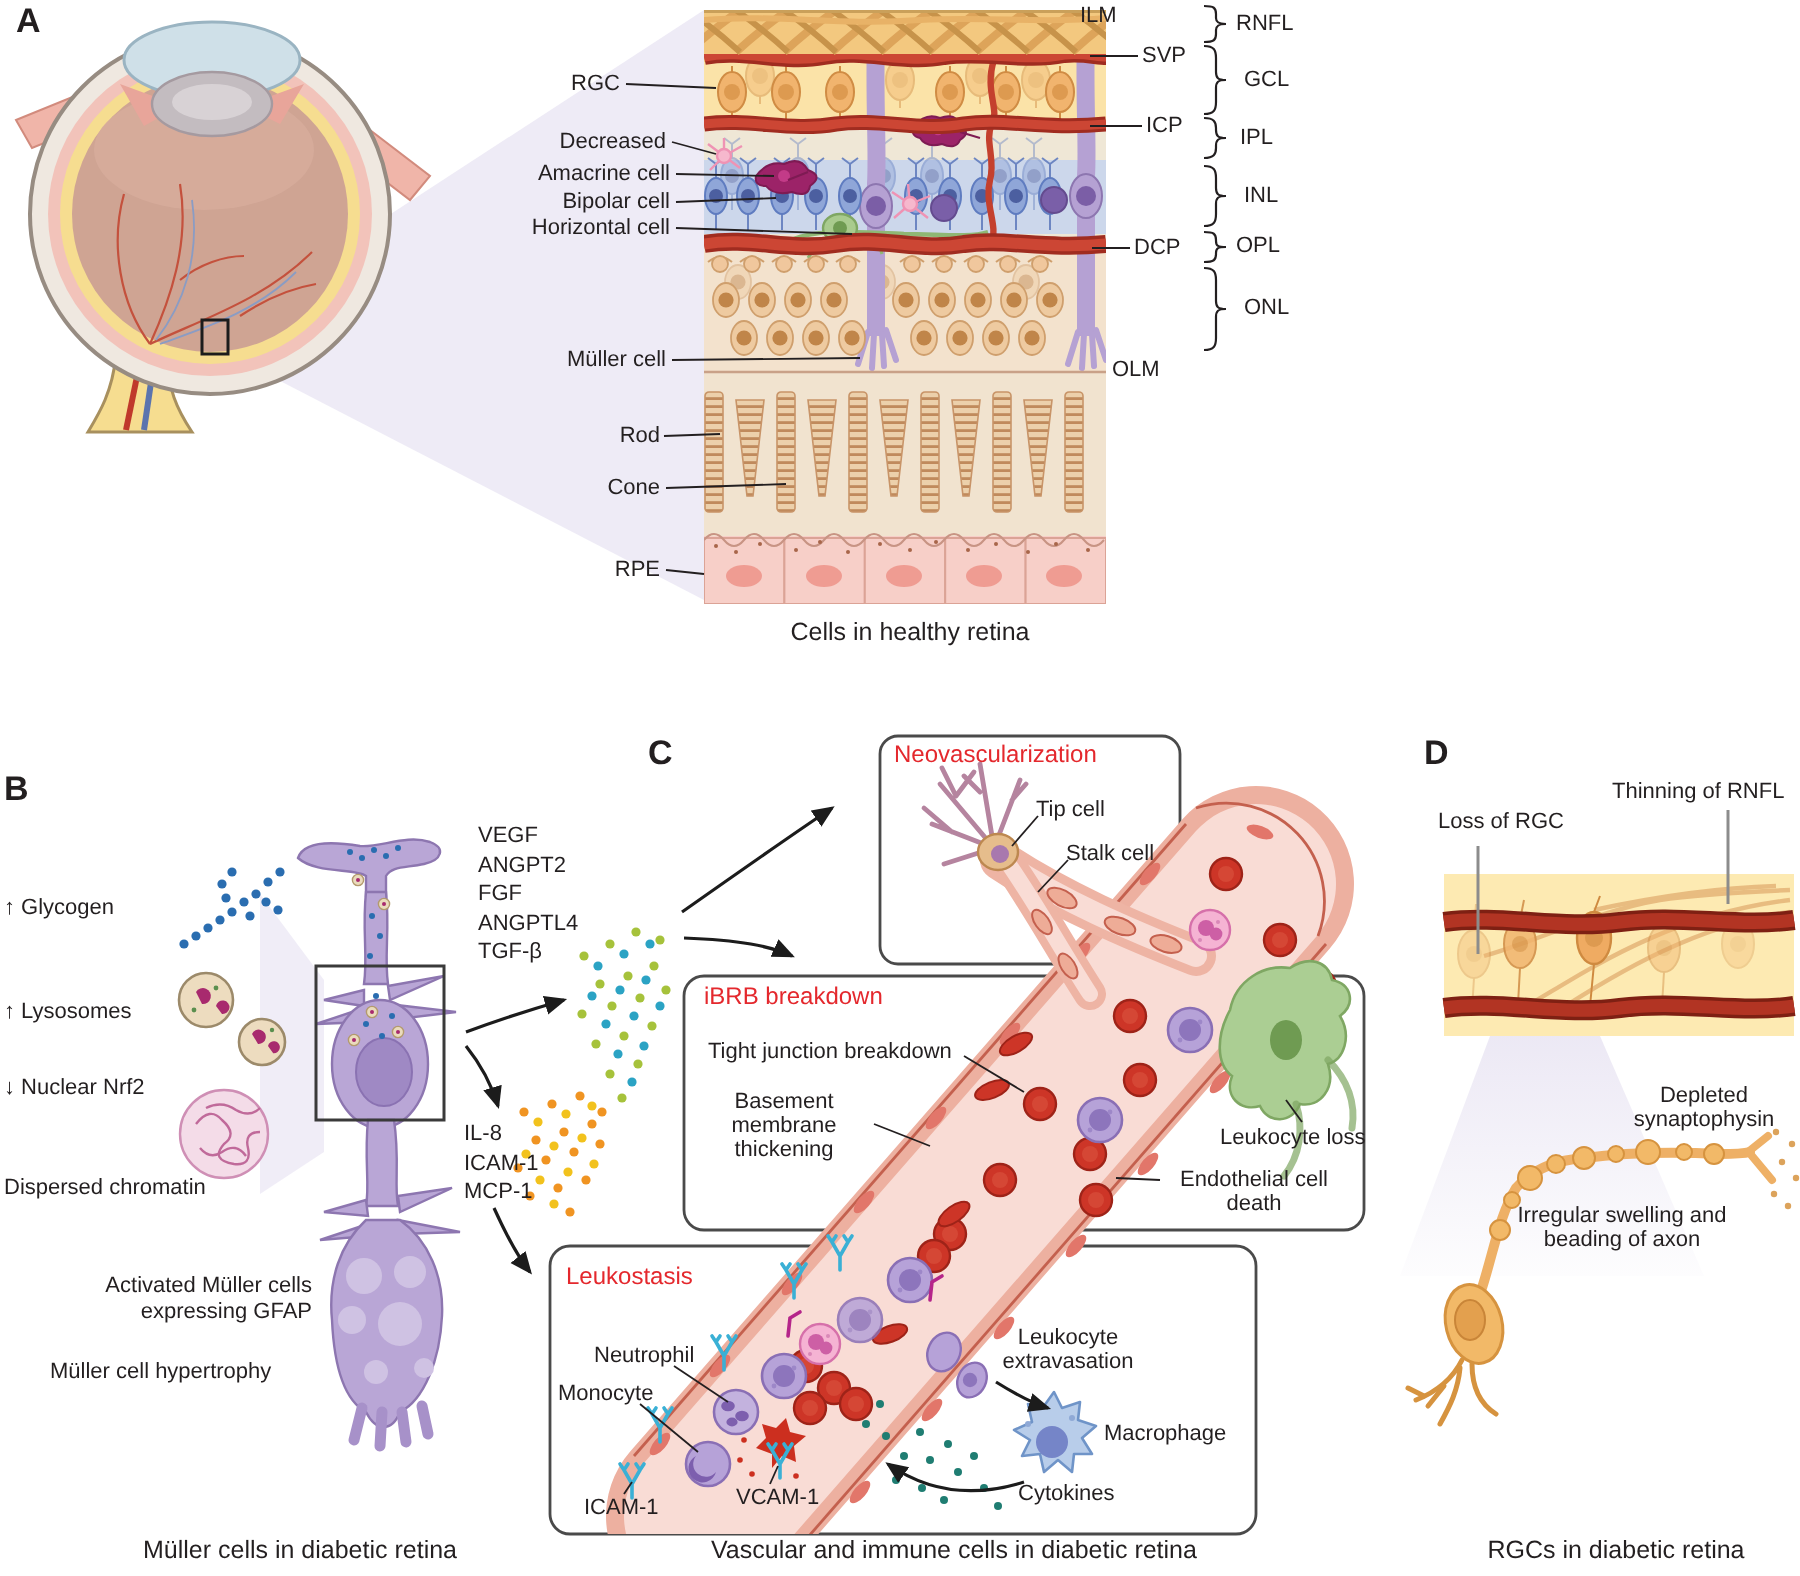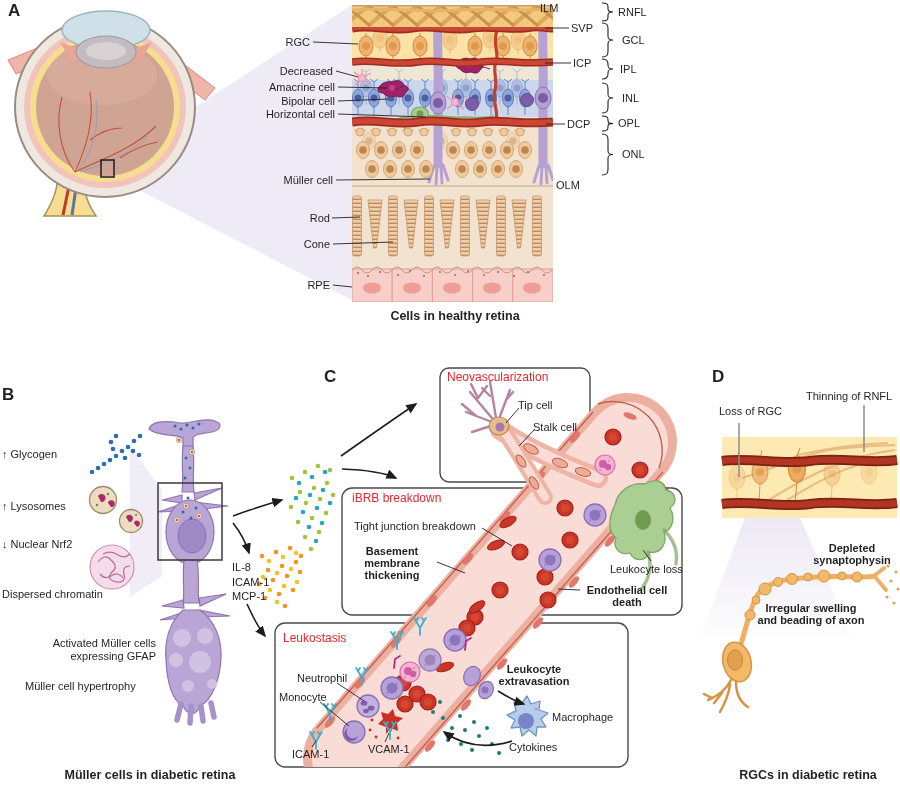--- a/index.html
+++ b/index.html
@@ -1,21 +1,21 @@
 <!DOCTYPE html>
 <html><head>
 <meta charset="utf-8">
 <style>
   html,body{margin:0;padding:0;background:#fff;}
   .fig{position:relative;width:900px;height:788px;background:#fff;overflow:hidden;
        font-family:"Liberation Sans","DejaVu Sans",sans-serif;color:#231f20;}
   .fig svg.art{position:absolute;left:0;top:0;z-index:1;}
   .lbl{position:absolute;z-index:2;font-size:11px;line-height:12.5px;white-space:nowrap;}
   .r{text-align:right;}
-  .c{text-align:center;font-weight:bold;}
+  .c{text-align:center;}
   .wrap{white-space:normal;}
   .red{color:#e4282d;font-size:12px;font-weight:400;}
   .cap{font-size:12.5px;}
   .pl{font-weight:bold;font-size:17px;line-height:18px;}
   .list{position:absolute;z-index:2;font-size:11px;line-height:14.5px;}
   
   .ld{stroke:#231f20;stroke-width:.9;fill:none;}
   .ldg{stroke:#8c8c8c;stroke-width:1.5;fill:none;}
   .arrow{stroke:#1c1c1c;stroke-width:1.6;fill:none;marker-end:url(#ah);}
   .box{fill:#fff;stroke:#4a4a4a;stroke-width:1.4;}
@@ -801,20 +801,27 @@
 <div class="lbl" style="left:618px;top:117px">OPL</div>
 <div class="lbl" style="left:622px;top:148px">ONL</div>
 <div class="lbl cap c" style="left:355px;top:310px;width:200px">Cells in healthy retina</div>
 
 <div class="lbl" style="left:2px;top:448px">↑ Glycogen</div>
 <div class="lbl" style="left:2px;top:500px">↑ Lysosomes</div>
 <div class="lbl" style="left:2px;top:538px">↓ Nuclear Nrf2</div>
 <div class="lbl" style="left:2px;top:588px">Dispersed chromatin</div>
 <div class="lbl wrap r" style="left:28px;top:637px;width:128px">Activated Müller cells expressing GFAP</div>
 <div class="lbl" style="left:25px;top:680px">Müller cell hypertrophy</div>
+<div class="list" style="left:239px;top:411px">
+  <div>VEGF</div>
+  <div>ANGPT2</div>
+  <div>FGF</div>
+  <div>ANGPTL4</div>
+  <div>TGF-β</div>
+</div>
 <div class="list" style="left:232px;top:560px">
   <div>IL-8</div>
   <div>ICAM-1</div>
   <div>MCP-1</div>
 </div>
 <div class="lbl cap c" style="left:40px;top:769px;width:220px">Müller cells in diabetic retina</div>
 
 <div class="lbl red" style="left:447px;top:371px">Neovascularization</div>
 <div class="lbl" style="left:518px;top:399px">Tip cell</div>
 <div class="lbl" style="left:533px;top:421px">Stalk cell</div>
@@ -824,20 +831,21 @@
 <div class="lbl" style="left:610px;top:563px">Leukocyte loss</div>
 <div class="lbl wrap c" style="left:582px;top:584px;width:90px;line-height:12px">Endothelial cell death</div>
 <div class="lbl red" style="left:283px;top:632px">Leukostasis</div>
 <div class="lbl" style="left:297px;top:672px">Neutrophil</div>
 <div class="lbl" style="left:279px;top:691px">Monocyte</div>
 <div class="lbl" style="left:292px;top:748px">ICAM-1</div>
 <div class="lbl" style="left:368px;top:743px">VCAM-1</div>
 <div class="lbl wrap c" style="left:490px;top:663px;width:88px;line-height:12px">Leukocyte extravasation</div>
 <div class="lbl" style="left:552px;top:711px">Macrophage</div>
 <div class="lbl" style="left:509px;top:741px">Cytokines</div>
+<div class="lbl cap c" style="left:327px;top:769px;width:300px">Vascular and immune cells in diabetic retina</div>
 
 <div class="lbl" style="left:719px;top:405px">Loss of RGC</div>
 <div class="lbl" style="left:806px;top:390px">Thinning of RNFL</div>
 <div class="lbl wrap c" style="left:804px;top:542px;width:96px;line-height:12px">Depleted synaptophysin</div>
 <div class="lbl wrap c" style="left:756px;top:602px;width:110px;line-height:12px">Irregular swelling and beading of axon</div>
 <div class="lbl cap c" style="left:708px;top:769px;width:200px">RGCs in diabetic retina</div>
 
 </div>
 
 </body></html>

